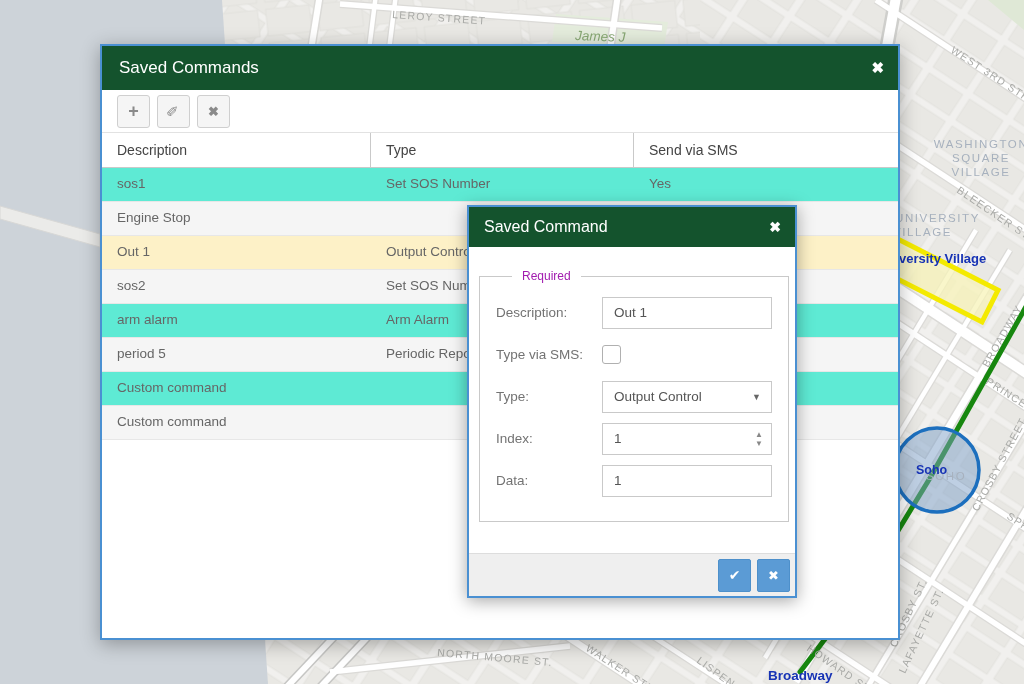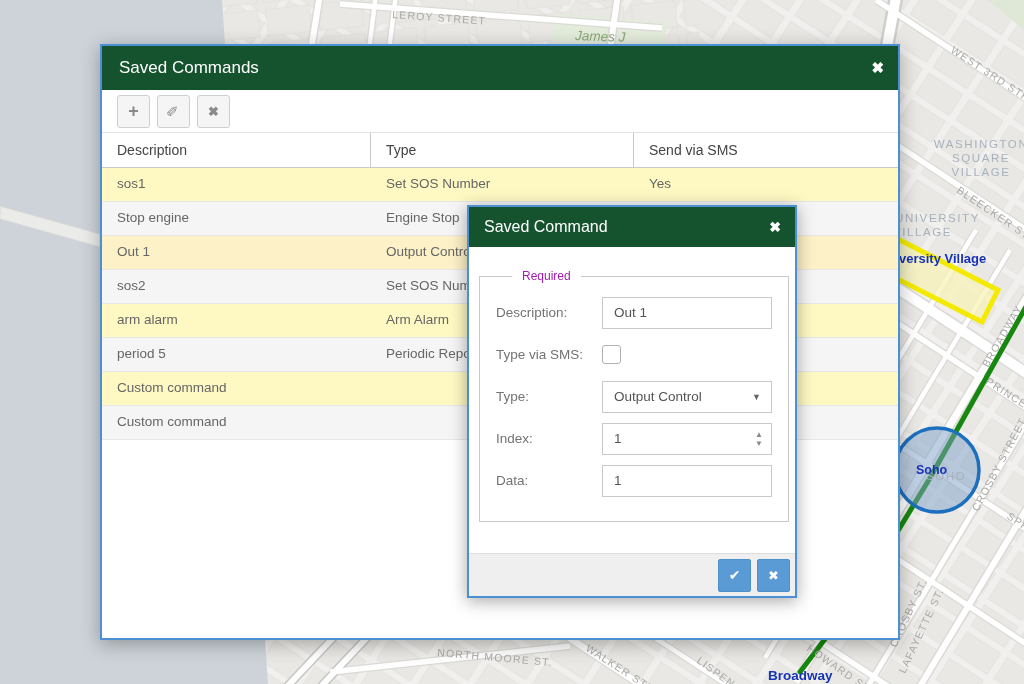--- a/index.html
+++ b/index.html
@@ -23,21 +23,21 @@
   .tbtn{width:33px;height:33px;background:#f5f5f5;border:1px solid #cfcfcf;border-radius:3px;
     color:#8a8a8a;font-size:15px;font-weight:bold;display:flex;align-items:center;
     justify-content:center;cursor:pointer;box-sizing:border-box;}
   .icon-edit{display:inline-block;transform:rotate(-90deg);font-weight:normal;}
   .thead{display:flex;height:34px;border-bottom:1px solid #c9c9c9;font-size:14px;color:#444;}
   .thead .td{display:flex;align-items:center;}
   .td{padding-left:15px;box-sizing:border-box;white-space:nowrap;overflow:hidden;}
   .c1{width:269px;} .c2{width:263px;} .c3{flex:1;}
   .thead .c1,.thead .c2{border-right:1px solid #c9c9c9;}
   .trow{display:flex;height:33px;line-height:32px;font-size:13.5px;color:#666;
-    border-bottom:1px solid #e7e7e7;background:#fef9c3;cursor:pointer;}
+    border-bottom:1px solid #e7e7e7;background:#5eead4;cursor:pointer;}
   .trow.alt{background:#f5f5f5;}
   .trow.selected{background:#fdf1c7;}
 
   
   .dlg-sub{left:467px;top:205px;width:326px;height:389px;z-index:20;
     box-shadow:0 3px 16px rgba(0,0,0,.35);}
   .dlg-sub .dlg-header{height:40px;line-height:40px;font-size:16px;padding-left:15px;}
   .dlg-sub .dlg-close{line-height:40px;font-size:14px;}
   fieldset.req{margin:22px 10px 0;border:1px solid #c9c9c9;padding:4px 16px 24px;}
   fieldset.req legend{color:#a21caf;font-size:12px;margin-left:16px;padding:0 10px;}
@@ -195,21 +195,20 @@
       <div class="td c2">Type</div>
       <div class="td c3">Send via SMS</div>
     </div>
     <div>
       <div class="trow">
         <div class="td c1">sos1</div>
         <div class="td c2">Set SOS Number</div>
         <div class="td c3">Yes</div>
       </div>
       <div class="trow alt">
-        <div class="td c1">Stop engine</div>
         <div class="td c2">Engine Stop</div>
         <div class="td c3"></div>
       </div>
       <div class="trow selected">
         <div class="td c1">Out 1</div>
         <div class="td c2">Output Control</div>
         <div class="td c3"></div>
       </div>
       <div class="trow alt">
         <div class="td c1">sos2</div>

